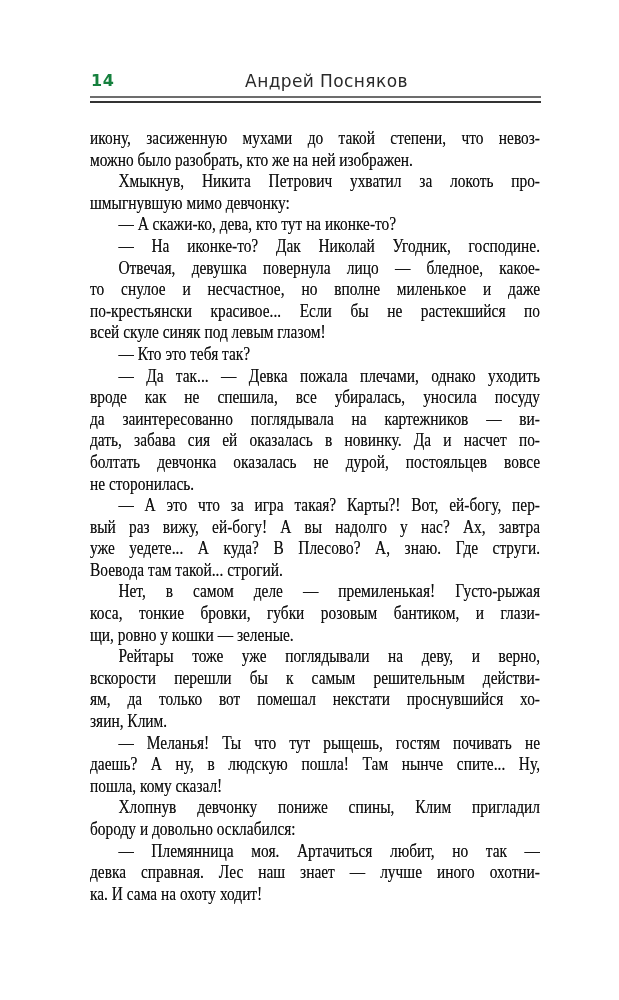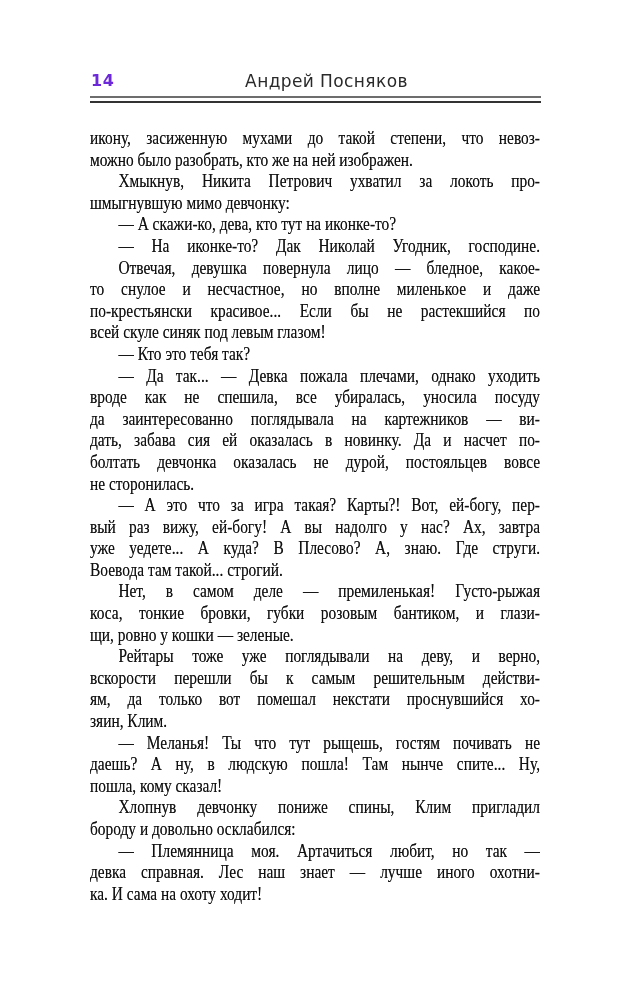--- a/index.html
+++ b/index.html
@@ -16,21 +16,21 @@
     font-family: "Liberation Serif", serif;
   }
   .pagenum {
     position: absolute;
     left: 91px;
     top: 71px;
     font-family: "DejaVu Sans", "Liberation Sans", sans-serif;
     font-weight: bold;
     font-size: 16px;
     letter-spacing: 0.5px;
-    color: #6d28d9;
+    color: #15803d;
   }
   .author {
     position: absolute;
     left: 0;
     right: 0;
     top: 71px;
     text-align: center;
     transform: translateX(17px);
     font-family: "DejaVu Sans", "Liberation Sans", sans-serif;
     font-size: 17px;

